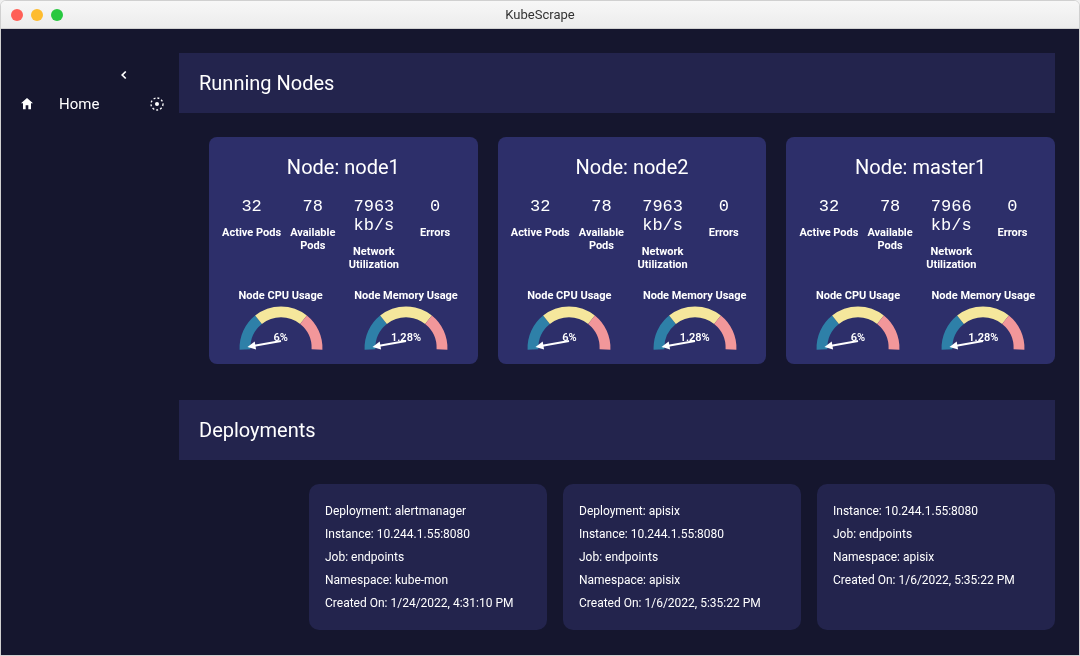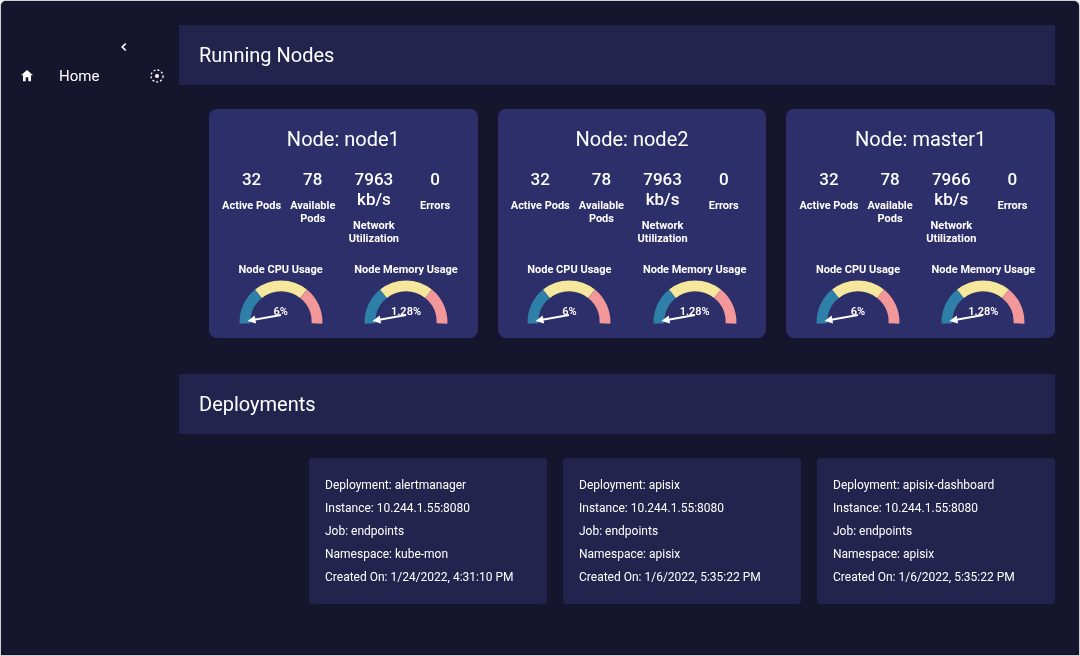--- a/index.html
+++ b/index.html
@@ -128,20 +128,21 @@
   justify-content: space-around;
   text-align: center;
   margin-bottom: 18px;
 }
 .stat {
   flex: 1;
 }
 .stat .val {
   font-size: 17px;
   font-weight: 500;
+  font-family: Liberation Mono, monospace;
 }
 .stat .lbl {
   font-size: 11px;
   font-weight: 700;
   margin-top: 10px;
   line-height: 1.2;
 }
 .gauges {
   display: flex;
   justify-content: space-around;
@@ -192,30 +193,38 @@
   border-bottom: 4px solid transparent;
 }
 .deployments-grid {
   display: grid;
   grid-template-columns: repeat(3, 1fr);
   gap: 16px;
   padding: 0 0 0 130px;
 }
 .dep-card {
   background: #23244d;
-  border-radius: 4px;
+  border-radius: 10px;
   padding: 16px;
   font-size: 12px;
   line-height: 1.9;
 }
 </style>
 </head>
 <body>
 
 <div class="window">
+  <div class="titlebar">
+    <div class="traffic-lights">
+      <span class="tf-red"></span>
+      <span class="tf-yellow"></span>
+      <span class="tf-green"></span>
+    </div>
+    <div class="title">KubeScrape</div>
+  </div>
   <div class="app">
     <div class="collapse">
       <svg width="14" height="14" viewBox="0 0 24 24" fill="none" stroke="#fff" stroke-width="3">
           <polyline points="15 18 9 12 15 6"></polyline>
         </svg>
     </div>
     <div class="sidebar">
       <div class="nav">
         <div class="nav-item">
           <span class="icon">
@@ -388,21 +397,20 @@
             <div>Created On: 1/24/2022, 4:31:10 PM</div>
           </div>
           <div class="dep-card">
             <div>Deployment: apisix</div>
             <div>Instance: 10.244.1.55:8080</div>
             <div>Job: endpoints</div>
             <div>Namespace: apisix</div>
             <div>Created On: 1/6/2022, 5:35:22 PM</div>
           </div>
           <div class="dep-card">
-            <div>Deployment: apisix-dashboard</div>
             <div>Instance: 10.244.1.55:8080</div>
             <div>Job: endpoints</div>
             <div>Namespace: apisix</div>
             <div>Created On: 1/6/2022, 5:35:22 PM</div>
           </div>
         </div>
     </div>
   </div>
 </div>
 

